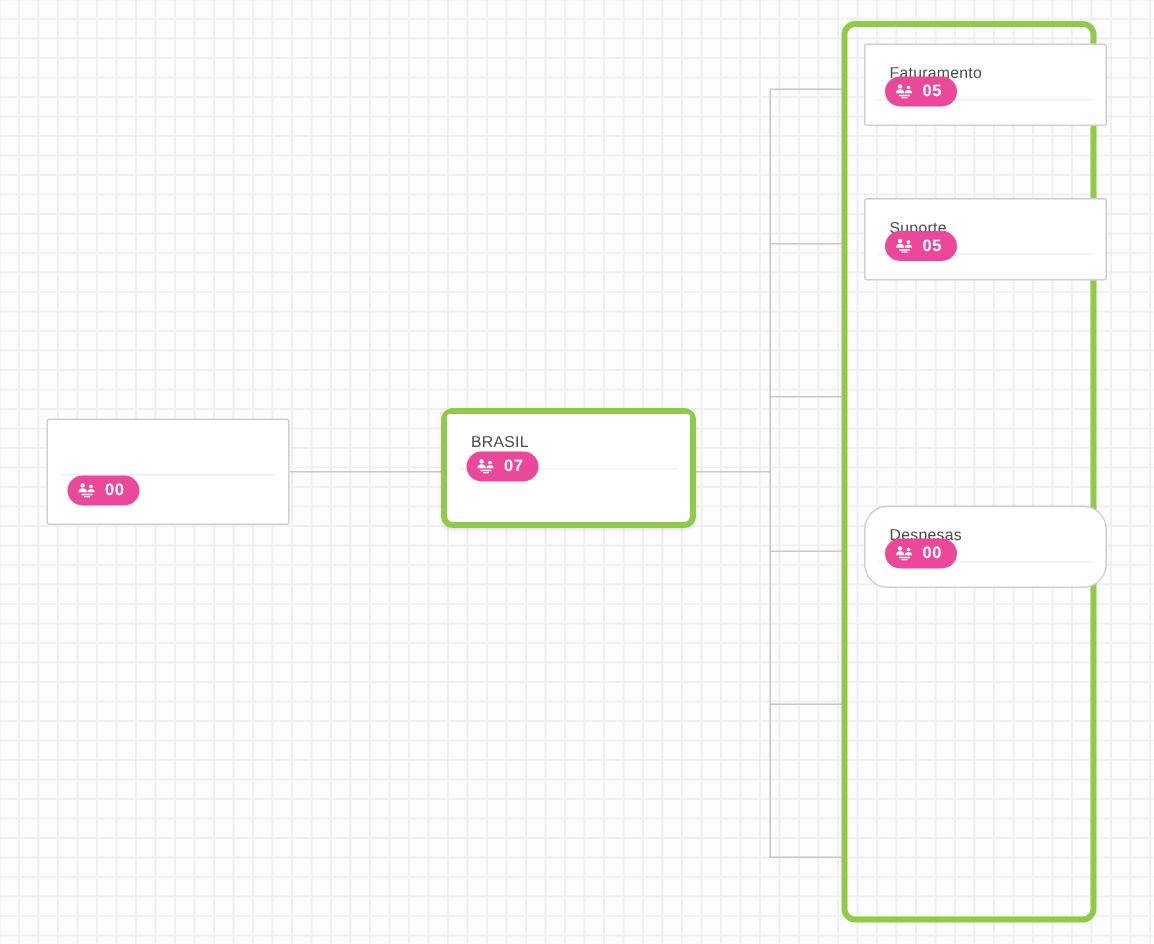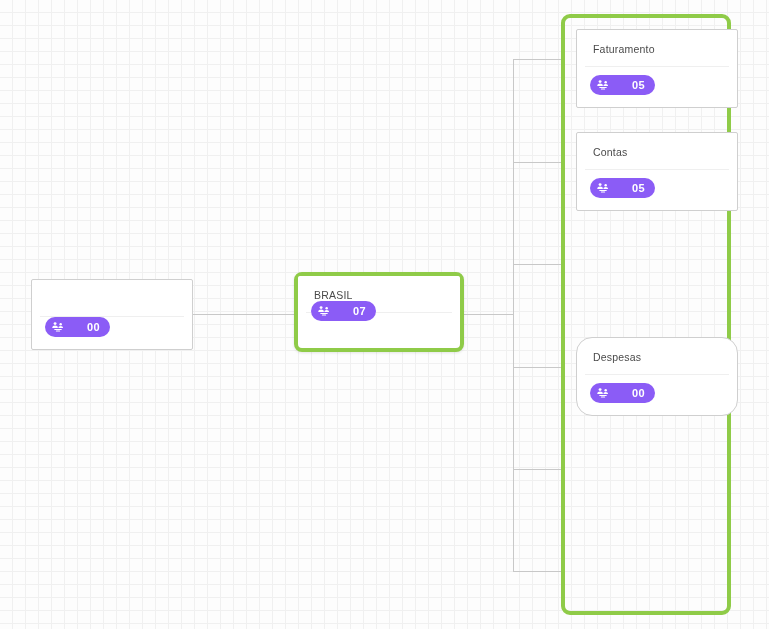--- a/index.html
+++ b/index.html
@@ -61,24 +61,24 @@
     background: #efefef;
   }
   .count-badge {
     position: absolute;
     left: 13px;
     bottom: 12px;
     height: 20px;
     min-width: 46px;
     padding: 0 10px 0 6px;
     border-radius: 10px;
-    background: #8b5cf6;
+    background: #ec4899;
     display: flex;
     align-items: center;
-    gap: 22px;
+    gap: 5px;
     box-sizing: border-box;
   }
   .badge-icon {
     width: 14px;
     height: 14px;
     display: block;
     flex: 0 0 auto;
   }
   .badge-count {
     font-size: 11px;
@@ -110,21 +110,21 @@
   }
 
   
   #node-root { left: 31px; top: 279px; width: 162px; height: 71px; }
   
   #wrap-brasil { left: 294px; top: 272px; width: 170px; height: 80px; }
   #node-brasil { left: 0px; top: 0px; width: 162px; height: 72px; }
 
   
   #wrap-depts { left: 561px; top: 14px; width: 170px; height: 601px; }
-  .dept-card { left: 11px; width: 162px; height: 79px; }
+  .dept-card { left: 11px; width: 162px; height: 55px; }
 </style>
 </head>
 <body>
 
 <div id="org-canvas">
 
   <div class="connector h" style="left:193px; top:314px; width:101px;"></div>
 
   <div class="connector h" style="left:464px; top:314px; width:50px;"></div>
 
@@ -183,21 +183,21 @@
           <circle cx="16.6" cy="7.4" r="2.1"></circle>
           <path d="M12.6 13.9v-.4c0-2 1.8-3.2 4-3.2s4 1.2 4 3.2v.4z"></path>
           <rect x="5.6" y="15.6" width="12.8" height="1.7" rx="0.6"></rect>
           <rect x="8.4" y="18.2" width="7.2" height="1.6" rx="0.6"></rect>
         </svg>
         <span class="badge-count">05</span>
       </div>
     </div>
 
     <div class="node-card dept-card" style="top:114px;">
-      <div class="node-title">Contas</div>
+      <div class="node-title">Suporte</div>
       <div class="node-divider"></div>
       <div class="count-badge">
         <svg class="badge-icon" viewBox="0 0 24 24" fill="#ffffff" xmlns="http://www.w3.org/2000/svg">
           <circle cx="7" cy="6.2" r="2.5"></circle>
           <path d="M2.2 13.2c0-2.4 2.1-3.8 4.8-3.8s4.8 1.4 4.8 3.8v.7H2.2z"></path>
           <circle cx="16.6" cy="7.4" r="2.1"></circle>
           <path d="M12.6 13.9v-.4c0-2 1.8-3.2 4-3.2s4 1.2 4 3.2v.4z"></path>
           <rect x="5.6" y="15.6" width="12.8" height="1.7" rx="0.6"></rect>
           <rect x="8.4" y="18.2" width="7.2" height="1.6" rx="0.6"></rect>
         </svg>

